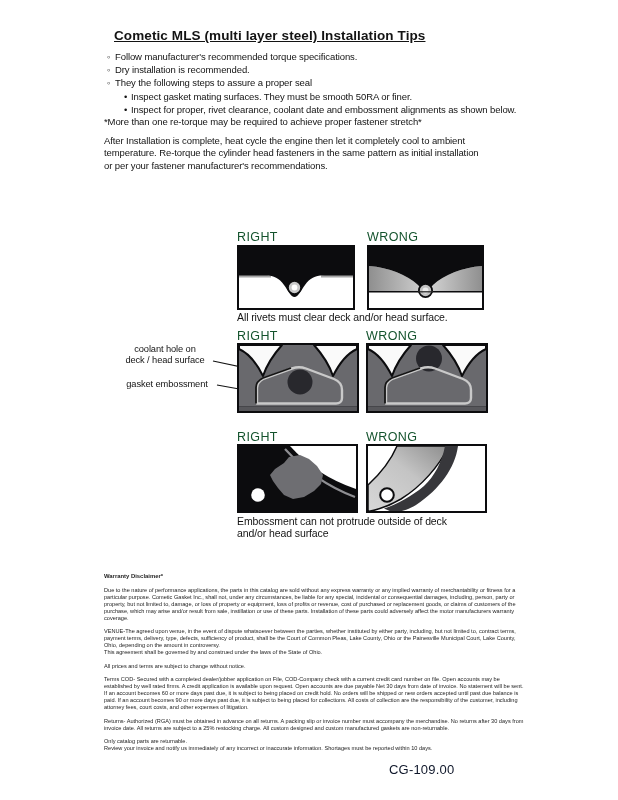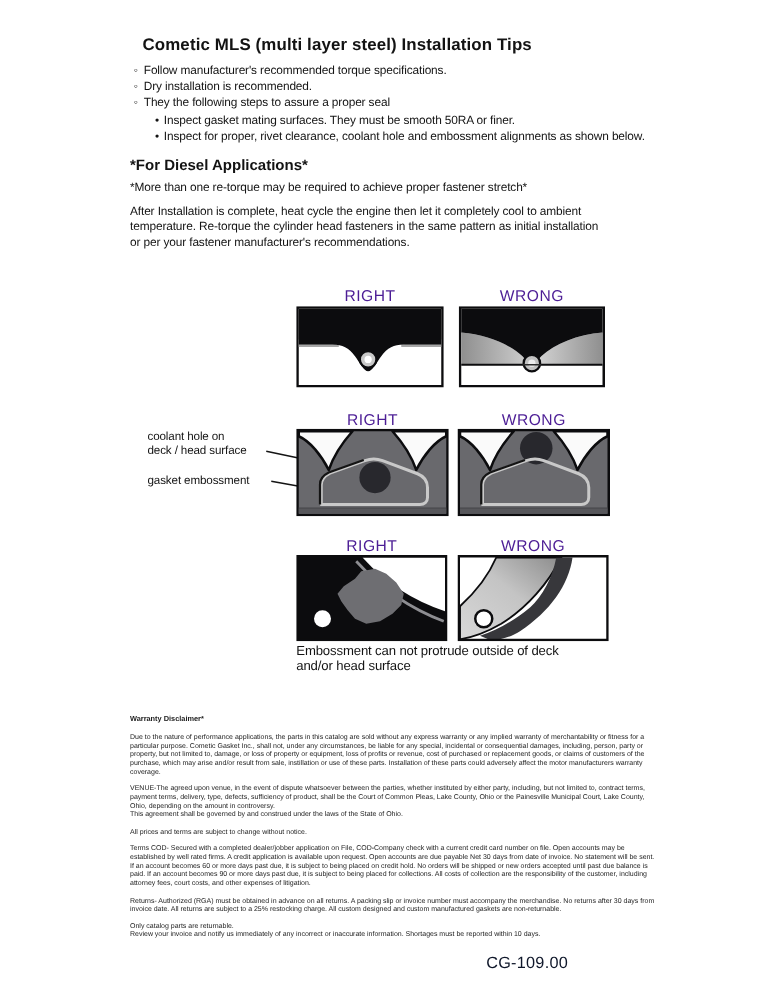--- a/index.html
+++ b/index.html
@@ -4,34 +4,34 @@
 <style>
   html,body { margin:0; padding:0; background:#ffffff; }
   .doc {
     position:relative; width:618px; height:800px; background:#ffffff;
     font-family:"Liberation Sans","DejaVu Sans",sans-serif;
     color:#131313; overflow:hidden;
   }
   
   .intro { position:absolute; left:104px; top:24px; width:474px; }
   .intro h1 {
-    font-size:13.5px; font-weight:bold; 
+    font-size:13.5px; font-weight:bold; text-decoration:underline;
     margin:4px 0 6px 10px; letter-spacing:.1px; line-height:16px;
   }
   .b-row { position:relative; padding-left:11px; font-size:9.5px; line-height:13.2px; letter-spacing:-.1px; white-space:nowrap; }
   .b-row .dot { position:absolute; left:3px; top:0; }
   .b-row.sub { padding-left:27px; }
   .b-row.sub .dot { left:20px; }
   .intro h2 { font-size:12px; font-weight:bold; margin:9px 0 6px 0; line-height:14px; }
   .intro p { font-size:9.5px; line-height:12.2px; letter-spacing:-.1px; margin:0 0 7px 0; white-space:pre-line; }
   
-  .rw-label { position:absolute; text-align:center; font-size:12.5px; letter-spacing:.4px; color:#4c1d95; }
+  .rw-label { position:absolute; font-size:12.5px; letter-spacing:.4px; color:#14532d; }
   .panel { position:absolute; }
   .cap { position:absolute; font-size:10.5px; line-height:11.6px; letter-spacing:-.1px; color:#141414; white-space:pre-line; }
-  .callout { position:absolute; text-align:left; font-size:9.3px; line-height:11.3px; letter-spacing:-.1px; color:#141414; white-space:pre-line; }
+  .callout { position:absolute; text-align:center; font-size:9.3px; line-height:11.3px; letter-spacing:-.1px; color:#141414; white-space:pre-line; }
   .pointer-lines { position:absolute; left:110px; top:338px; pointer-events:none; }
   
   .legal { position:absolute; left:104px; top:573px; width:424px; color:#1d1d1d; }
   .legal h3 { font-size:5.9px; font-weight:bold; margin:0 0 6.5px 0; line-height:7px; }
   .legal p { font-size:5.6px; line-height:7px; margin:0 0 6.5px 0; white-space:pre-line; letter-spacing:0; }
   
   .page-code { position:absolute; left:389px; top:762px; font-size:13px; color:#0f172a; letter-spacing:.2px; }
 </style>
 </head>
 <body>
@@ -51,23 +51,22 @@
     <div class="b-row">
       <span class="dot">◦</span>
       <span>They the following steps to assure a proper seal</span>
     </div>
     <div class="b-row sub">
       <span class="dot">•</span>
       <span>Inspect gasket mating surfaces.  They must be smooth 50RA or finer.</span>
     </div>
     <div class="b-row sub">
       <span class="dot">•</span>
-      <span>Inspect for proper, rivet clearance, coolant hole and embossment alignments as shown below.</span>
+      <span>Inspect for proper, rivet clearance, coolant date and embossment alignments as shown below.</span>
     </div>
-    <h2>*For Diesel Applications*</h2>
     <p>*More than one re-torque may be required to achieve proper fastener stretch*</p>
     <p>After Installation is complete, heat cycle the engine then let it completely cool to ambient
 temperature. Re-torque the cylinder head fasteners in the same pattern as initial installation
 or per your fastener manufacturer's recommendations.</p>
   </div>
 
   <div class="rw-label" style="left:237px;top:230px;width:118px">RIGHT</div>
   <div class="rw-label" style="left:367px;top:230px;width:117px">WRONG</div>
 
   <svg class="panel" style="left:237px;top:245px" width="118" height="65" viewBox="0 0 118 65">
@@ -93,20 +92,21 @@
     <rect x="1" y="1" width="115" height="63" fill="#ffffff" stroke="#0c0c0e" stroke-width="2"></rect>
     <path d="M2,21 C22,22.5 40,30 51,40 L57,46.5 L2,46.5 Z" fill="url(#gL)"></path>
     <path d="M115,21 C95,22.5 77,30 66,40 L60,46.5 L115,46.5 Z" fill="url(#gR)"></path>
     <line x1="2" y1="46.8" x2="115" y2="46.8" stroke="#0c0c0e" stroke-width="1.6"></line>
     <path d="M2,2 H115 V21 C95,22.5 77,30 66,40 C62.5,43.5 60.5,49.5 58.5,52.5 C56.5,49.5 54.5,43.5 51,40 C40,30 22,22.5 2,21 Z" fill="#0c0c0e"></path>
     <circle cx="58.5" cy="45.5" r="6.6" fill="#c2c2c2" stroke="#0c0c0e" stroke-width="1.8"></circle>
     <circle cx="58.5" cy="45.5" r="2.9" fill="#ececec"></circle>
     <line x1="51" y1="46.8" x2="66" y2="46.8" stroke="#2a2a2a" stroke-width="1.3"></line>
   </svg>
 
+  <div class="cap" style="left:237px;top:312px">All rivets must clear deck and/or head surface.</div>
 
   <div class="rw-label" style="left:237px;top:329px;width:122px">RIGHT</div>
   <div class="rw-label" style="left:366px;top:329px;width:122px">WRONG</div>
 
   <div class="callout" style="left:118px;top:344px;width:94px">coolant hole on
 deck / head surface</div>
   <div class="callout" style="left:118px;top:379px;width:98px">gasket embossment</div>
 
   <svg class="pointer-lines" width="200" height="70" viewBox="0 0 200 70">
     <line x1="103" y1="23" x2="184" y2="40" stroke="#141414" stroke-width="1.2"></line>

